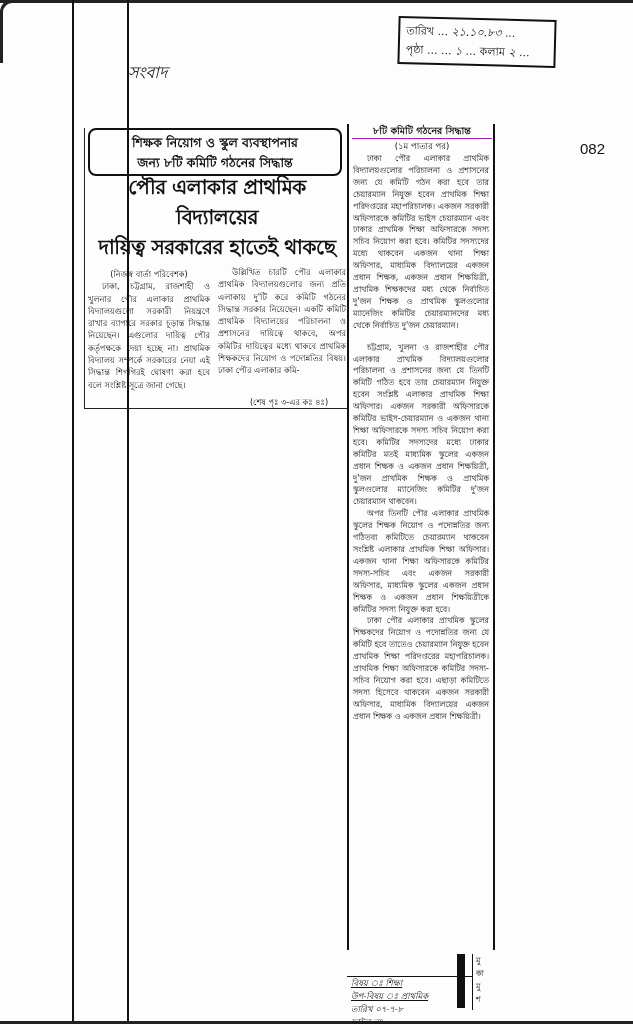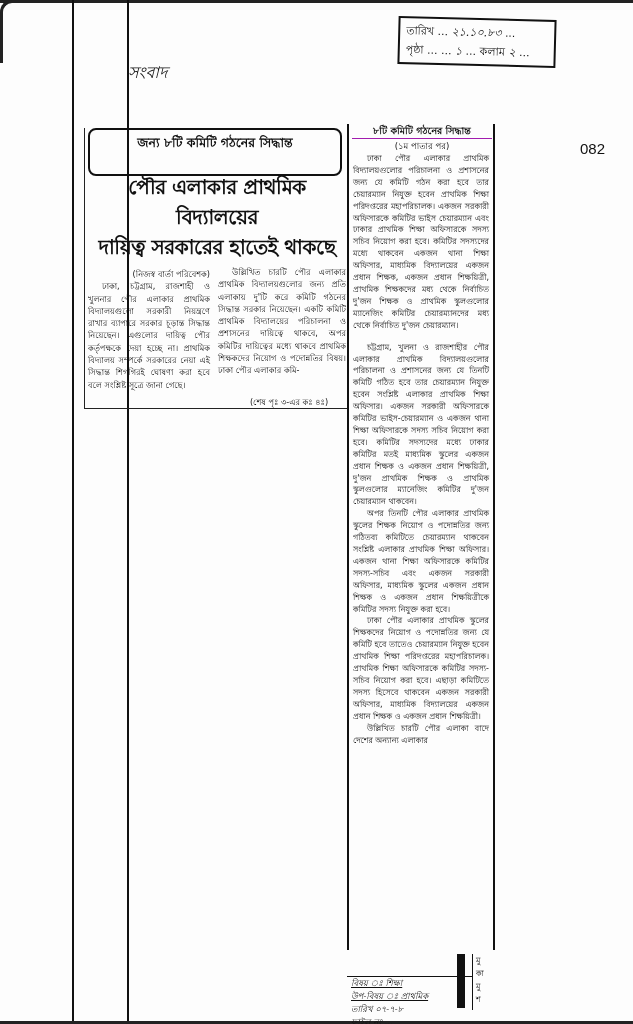--- a/index.html
+++ b/index.html
@@ -33,21 +33,21 @@
     position:absolute; left:86px; top:172px; width:262px;
     text-align:center; font-size:20px; font-weight:bold; line-height:30px; letter-spacing:-0.5px;
   }
   .col {
     position:absolute; font-size:8.2px; line-height:12.3px; text-align:justify;
   }
   .col p { margin:0; text-indent:14px; }
   .col p.noindent { text-indent:0; }
   .col-left { left:88px; top:268px; width:122px; }
   .col-mid  { left:218px; top:266px; width:128px; }
-  .center { text-align:right; text-indent:0 !important; }
+  .center { text-align:center; text-indent:0 !important; }
   .col-mid .contd { text-align:center; margin-top:19px; }
   .article-bottom-rule { position:absolute; left:84px; top:408px; width:264px; height:1px; background:#222; }
   .article-left-rule { position:absolute; left:84px; top:128px; width:1px; height:280px; background:#222; }
 
   .rightcol-box {
     position:absolute; left:347px; top:124px; width:148px; height:826px;
     border-left:2px solid #111; border-right:2px solid #111; box-sizing:border-box;
   }
   .rightcol-title {
     position:absolute; left:352px; top:124px; width:140px;
@@ -84,20 +84,21 @@
     <span>কলাম</span>
     <span class="handwriting">২</span> ...
   </div>
 </div>
 
 <div class="source-label handwriting">সংবাদ</div>
 <div class="page-number">082</div>
 
 <div class="article-left-rule"></div>
 <div class="subhead-box">
+  <div>শিক্ষক নিয়োগ ও স্কুল ব্যবস্থাপনার</div>
   <div>জন্য ৮টি কমিটি গঠনের সিদ্ধান্ত</div>
 </div>
 
 <div class="headline">
   <div>পৌর এলাকার প্রাথমিক বিদ্যালয়ের</div>
   <div>দায়িত্ব সরকারের হাতেই থাকছে</div>
 </div>
 
 <div class="col col-left">
   <p class="center">(নিজস্ব বার্তা পরিবেশক)</p>
@@ -111,21 +112,20 @@
 <div class="article-bottom-rule"></div>
 
 <div class="rightcol-box"></div>
 <div class="rightcol-title">৮টি কমিটি গঠনের সিদ্ধান্ত</div>
 <div class="rightcol-sub">(১ম পাতার পর)</div>
 <div class="col col-right">
   <p>ঢাকা পৌর এলাকার প্রাথমিক বিদ্যালয়গুলোর পরিচালনা ও প্রশাসনের জন্য যে কমিটি গঠন করা হবে তার চেয়ারম্যান নিযুক্ত হবেন প্রাথমিক শিক্ষা পরিদপ্তরের মহাপরিচালক। একজন সরকারী অফিসারকে কমিটির ভাইস চেয়ারম্যান এবং ঢাকার প্রাথমিক শিক্ষা অফিসারকে সদস্য সচিব নিয়োগ করা হবে। কমিটির সদস্যদের মধ্যে থাকবেন একজন থানা শিক্ষা অফিসার, মাধ্যমিক বিদ্যালয়ের একজন প্রধান শিক্ষক, একজন প্রধান শিক্ষয়িত্রী, প্রাথমিক শিক্ষকদের মধ্য থেকে নির্বাচিত দু'জন শিক্ষক ও প্রাথমিক স্কুলগুলোর ম্যানেজিং কমিটির চেয়ারম্যানদের মধ্য থেকে নির্বাচিত দু'জন চেয়ারম্যান।</p>
   <p style="margin-top:10px">চট্টগ্রাম, খুলনা ও রাজশাহীর পৌর এলাকার প্রাথমিক বিদ্যালয়গুলোর পরিচালনা ও প্রশাসনের জন্য যে তিনটি কমিটি গঠিত হবে তার চেয়ারম্যান নিযুক্ত হবেন সংশ্লিষ্ট এলাকার প্রাথমিক শিক্ষা অফিসার। একজন সরকারী অফিসারকে কমিটির ভাইস-চেয়ারম্যান ও একজন থানা শিক্ষা অফিসারকে সদস্য সচিব নিয়োগ করা হবে। কমিটির সদস্যদের মধ্যে ঢাকার কমিটির মতই মাধ্যমিক স্কুলের একজন প্রধান শিক্ষক ও একজন প্রধান শিক্ষয়িত্রী, দু'জন প্রাথমিক শিক্ষক ও প্রাথমিক স্কুলগুলোর ম্যানেজিং কমিটির দু'জন চেয়ারম্যান থাকবেন।</p>
   <p>অপর তিনটি পৌর এলাকার প্রাথমিক স্কুলের শিক্ষক নিয়োগ ও পদোন্নতির জন্য গঠিতব্য কমিটিতে চেয়ারম্যান থাকবেন সংশ্লিষ্ট এলাকার প্রাথমিক শিক্ষা অফিসার। একজন থানা শিক্ষা অফিসারকে কমিটির সদস্য-সচিব এবং একজন সরকারী অফিসার, মাধ্যমিক স্কুলের একজন প্রধান শিক্ষক ও একজন প্রধান শিক্ষয়িত্রীকে কমিটির সদস্য নিযুক্ত করা হবে।</p>
   <p>ঢাকা পৌর এলাকার প্রাথমিক স্কুলের শিক্ষকদের নিয়োগ ও পদোন্নতির জন্য যে কমিটি হবে তাতেও চেয়ারম্যান নিযুক্ত হবেন প্রাথমিক শিক্ষা পরিদপ্তরের মহাপরিচালক। প্রাথমিক শিক্ষা অফিসারকে কমিটির সদস্য-সচিব নিয়োগ করা হবে। এছাড়া কমিটিতে সদস্য হিসেবে থাকবেন একজন সরকারী অফিসার, মাধ্যমিক বিদ্যালয়ের একজন প্রধান শিক্ষক ও একজন প্রধান শিক্ষয়িত্রী।</p>
-  <p>উল্লিখিত চারটি পৌর এলাকা বাদে দেশের অন্যান্য এলাকার</p>
 </div>
 
 <div class="note-box handwriting">
   <div class="u">বিষয় ঃ শিক্ষা</div>
   <div class="u">উপ-বিষয় ঃ প্রাথমিক</div>
   <div>তারিখ ০৭-৭-৮</div>
   <div class="u">ফাইল নং ... </div>
 </div>
 <div class="blackbar"></div>
 <div class="sidefrag">

